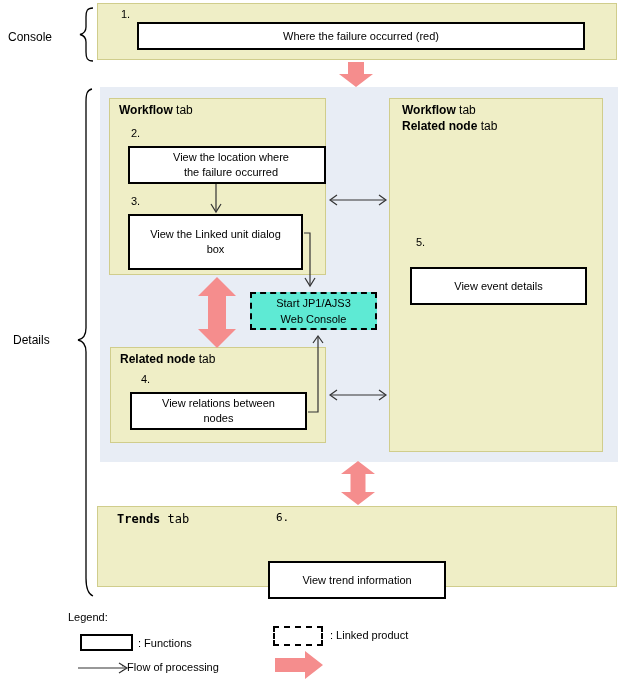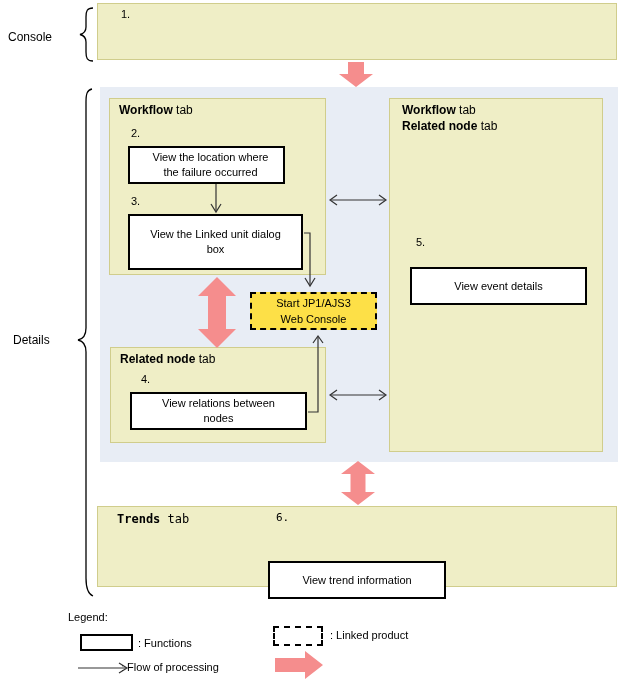--- a/index.html
+++ b/index.html
@@ -4,21 +4,21 @@
 <style>
   * { margin:0; padding:0; box-sizing:border-box; }
   html,body { background:#ffffff; }
   body { font-family:"Liberation Sans", sans-serif; color:#000; }
   .stage { position:relative; width:621px; height:687px; background:#fff; overflow:hidden; font-size:11px; }
   .panel { position:absolute; background:#efeec6; border:1px solid #d0cd8c; }
   .details-bg { position:absolute; background:#e8edf5; }
   .wbox { position:absolute; background:#fff; border:2px solid #000;
           display:flex; flex-direction:column; align-items:center; justify-content:center;
           text-align:center; line-height:15px; font-size:11px; }
-  .dashedbox { position:absolute; background:#fde047; border:2px dashed #000;
+  .dashedbox { position:absolute; background:#5eead4; border:2px dashed #000;
           display:flex; flex-direction:column; align-items:center; justify-content:center;
           text-align:center; line-height:16px; font-size:11px; z-index:4; }
   .ptitle { position:absolute; font-size:12px; line-height:16px; white-space:pre; }
   .ptitle b { font-weight:bold; }
   .side-label { position:absolute; font-size:12px; }
   .step { position:absolute; font-size:11px; }
   .mono { font-family:"DejaVu Sans Mono", monospace; font-size:11px; }
   .mono b { font-weight:bold; }
   .legend-text { position:absolute; font-size:11px; }
   .swatch-solid { position:absolute; background:#fff; border:2px solid #000; }
@@ -29,28 +29,31 @@
   .pink  { fill:#f58d8d; stroke:none; }
 </style>
 </head>
 <body>
 
 <div class="stage">
 
   <div class="side-label" style="left:8px; top:30px;">Console</div>
   <div class="panel" style="left:97px; top:3px; width:520px; height:57px;"></div>
   <div class="step" style="left:121px; top:8px;">1.</div>
+  <div class="wbox" style="left:137px; top:22px; width:448px; height:28px;">
+    <span>Where the failure occurred (red)</span>
+  </div>
 
   <div class="details-bg" style="left:100px; top:87px; width:518px; height:375px;"></div>
   <div class="side-label" style="left:13px; top:333px;">Details</div>
 
   <div class="panel" style="left:109px; top:98px; width:217px; height:177px;"></div>
   <div class="ptitle" style="left:119px; top:102px;"><b>Workflow</b><span> tab</span></div>
   <div class="step" style="left:131px; top:127px;">2.</div>
-  <div class="wbox" style="left:128px; top:146px; width:157px; height:38px;padding-left:8px;">
+  <div class="wbox" style="left:128px; top:146px; width:198px; height:38px;padding-left:8px;">
     <span>View the location where</span>
     <span>the failure occurred</span>
   </div>
   <div class="step" style="left:131px; top:195px;">3.</div>
   <div class="wbox" style="left:128px; top:214px; width:175px; height:56px;">
     <span>View the Linked unit dialog</span>
     <span>box</span>
   </div>
 
   <div class="panel" style="left:389px; top:98px; width:214px; height:354px;"></div>

